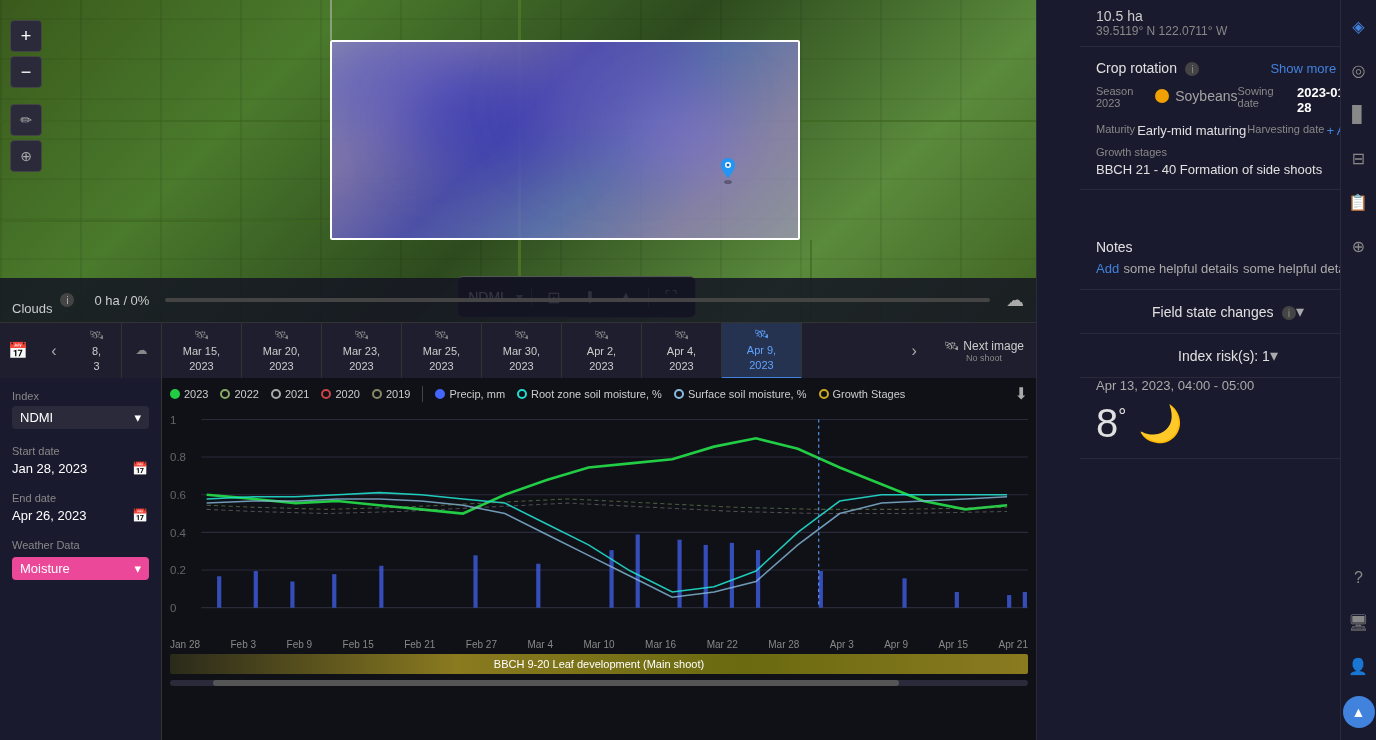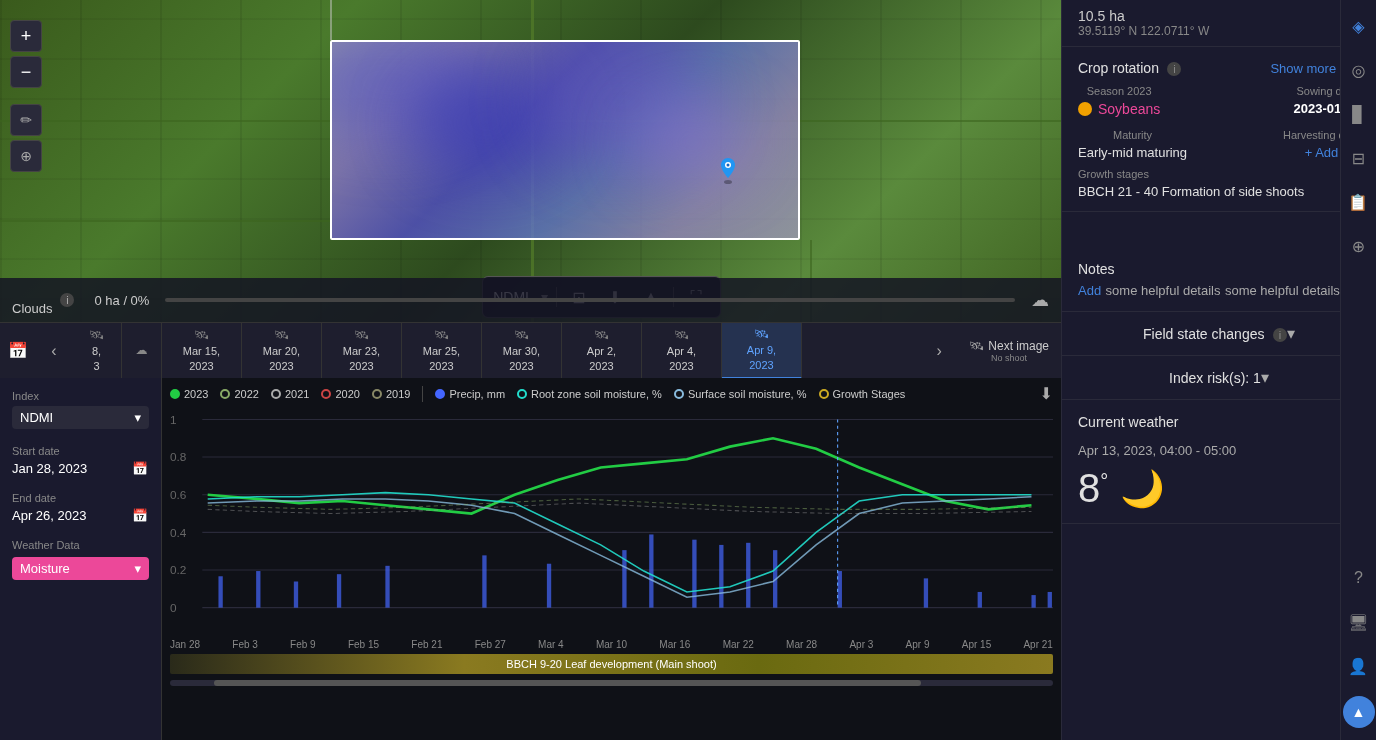--- a/index.html
+++ b/index.html
@@ -372,27 +372,28 @@
     }
 
     .ndmi-divider {
       width: 1px;
       height: 20px;
       background: #555;
     }
 
     
     .right-panel {
-      width: 315px;
+      width: 340px;
       height: 740px;
       background: #1a1a2e;
       border-left: 1px solid #2a2a3a;
       display: flex;
       flex-direction: column;
       overflow: hidden;
+      padding-left: 43px;
     }
 
     .right-panel-header {
       padding: 8px 16px;
       border-bottom: 1px solid #2a2a3a;
     }
 
     .field-size { font-size: 14px; color: #ccc; }
     .field-coords { font-size: 12px; color: #888; }
 
@@ -457,29 +458,29 @@
     }
 
     .crop-dot {
       width: 14px;
       height: 14px;
       border-radius: 50%;
       background: #f0a000;
       flex-shrink: 0;
     }
 
-    .crop-name { font-size: 14px; color: #ec4899; font-weight: 500; }
+    .crop-name { font-size: 14px; color: #a3a3a3; font-weight: 500; }
 
     .season-row {
       display: flex;
       justify-content: space-between;
       align-items: flex-start;
     }
 
-    .season-col { display: flex; flex-direction: column; gap: 2px; align-items: center; }
+    .season-col { display: flex; flex-direction: row; gap: 2px; }
 
     .add-link { font-size: 13px; color: #4182dc; cursor: pointer; }
 
     .growth-stages-text {
       font-size: 13px;
       color: #e0e0e0;
       margin-top: 4px;
     }
 
     .notes-add { font-size: 13px; color: #4182dc; cursor: pointer; }
@@ -953,24 +954,20 @@
       </div>
 
       <div class="collapsible-section">
         <div class="collapsible-header">
           <span class="collapsible-title">Index risk(s): 1</span>
           <span style="color:#aaa;">▾</span>
         </div>
       </div>
 
       <div class="weather-section">
-        <div class="weather-header">
-          <span class="collapsible-title">Current weather</span>
-          <span style="color:#aaa;">▾</span>
-        </div>
         <div class="weather-datetime">Apr 13, 2023, 04:00 - 05:00</div>
         <div class="weather-current">
           <div class="weather-temp">
             <span>8</span><sup>°</sup>
           </div>
           <div class="weather-icon-moon">🌙</div>
         </div>
       </div>
 
     </div>

